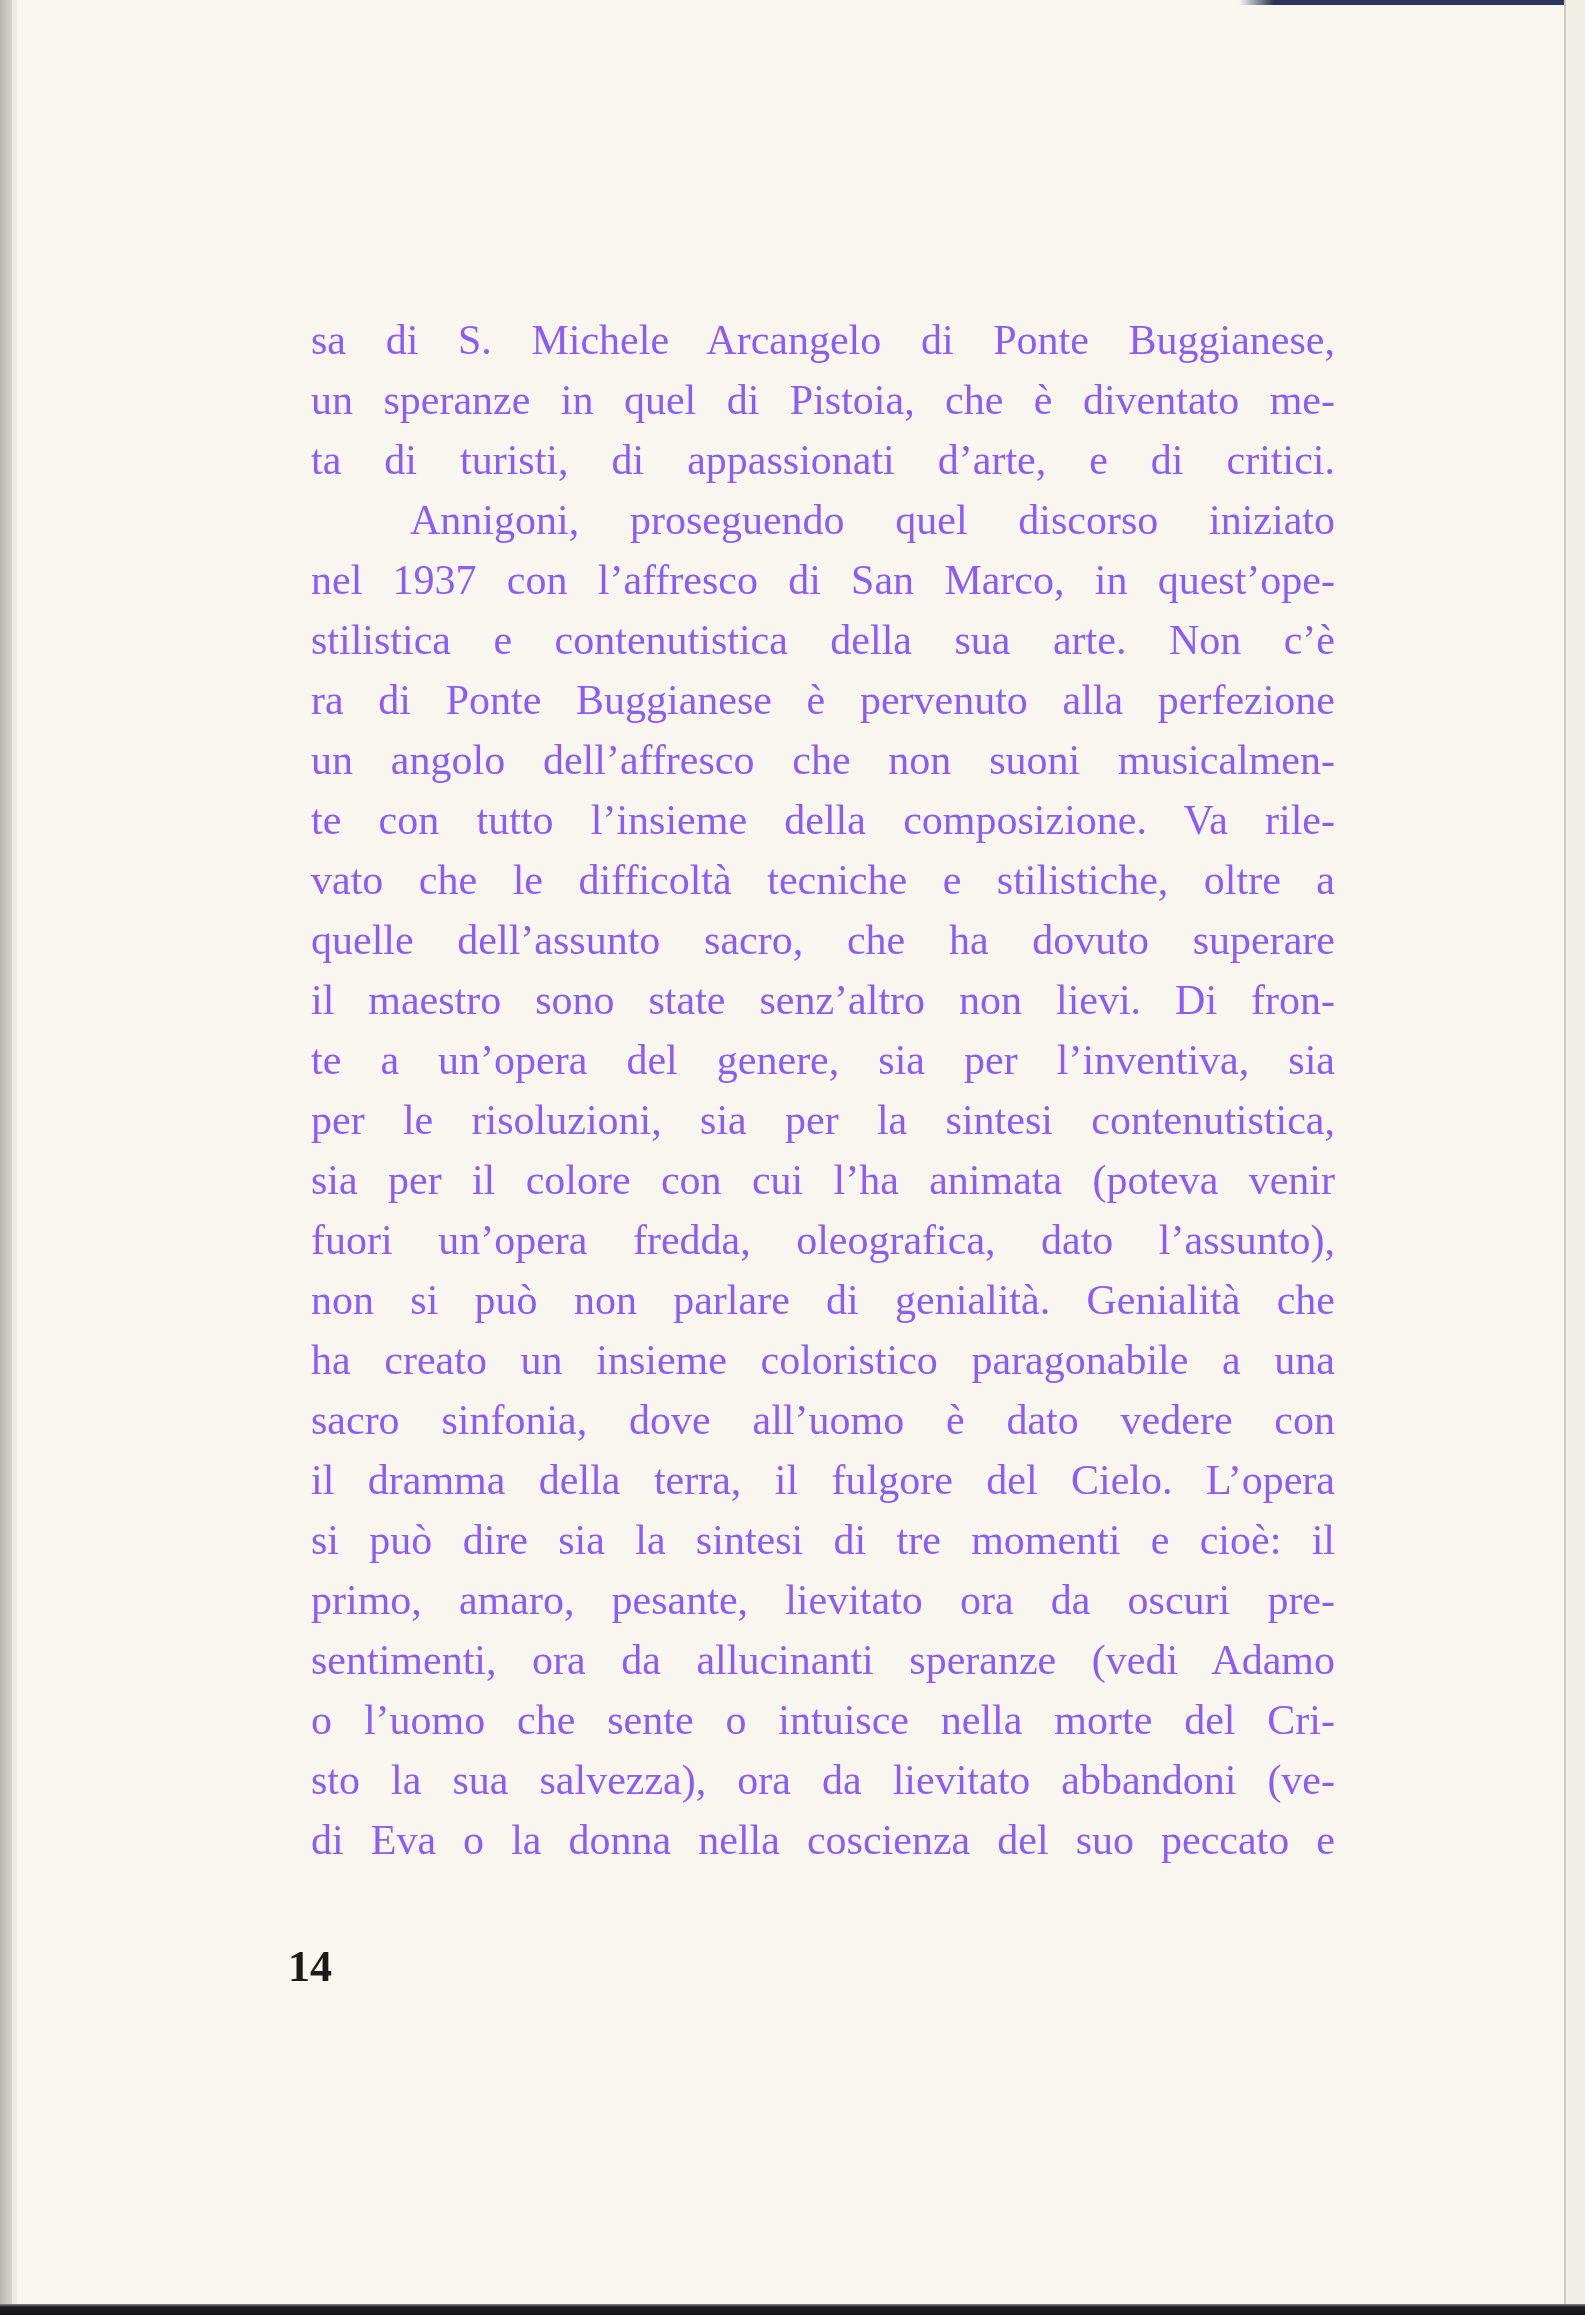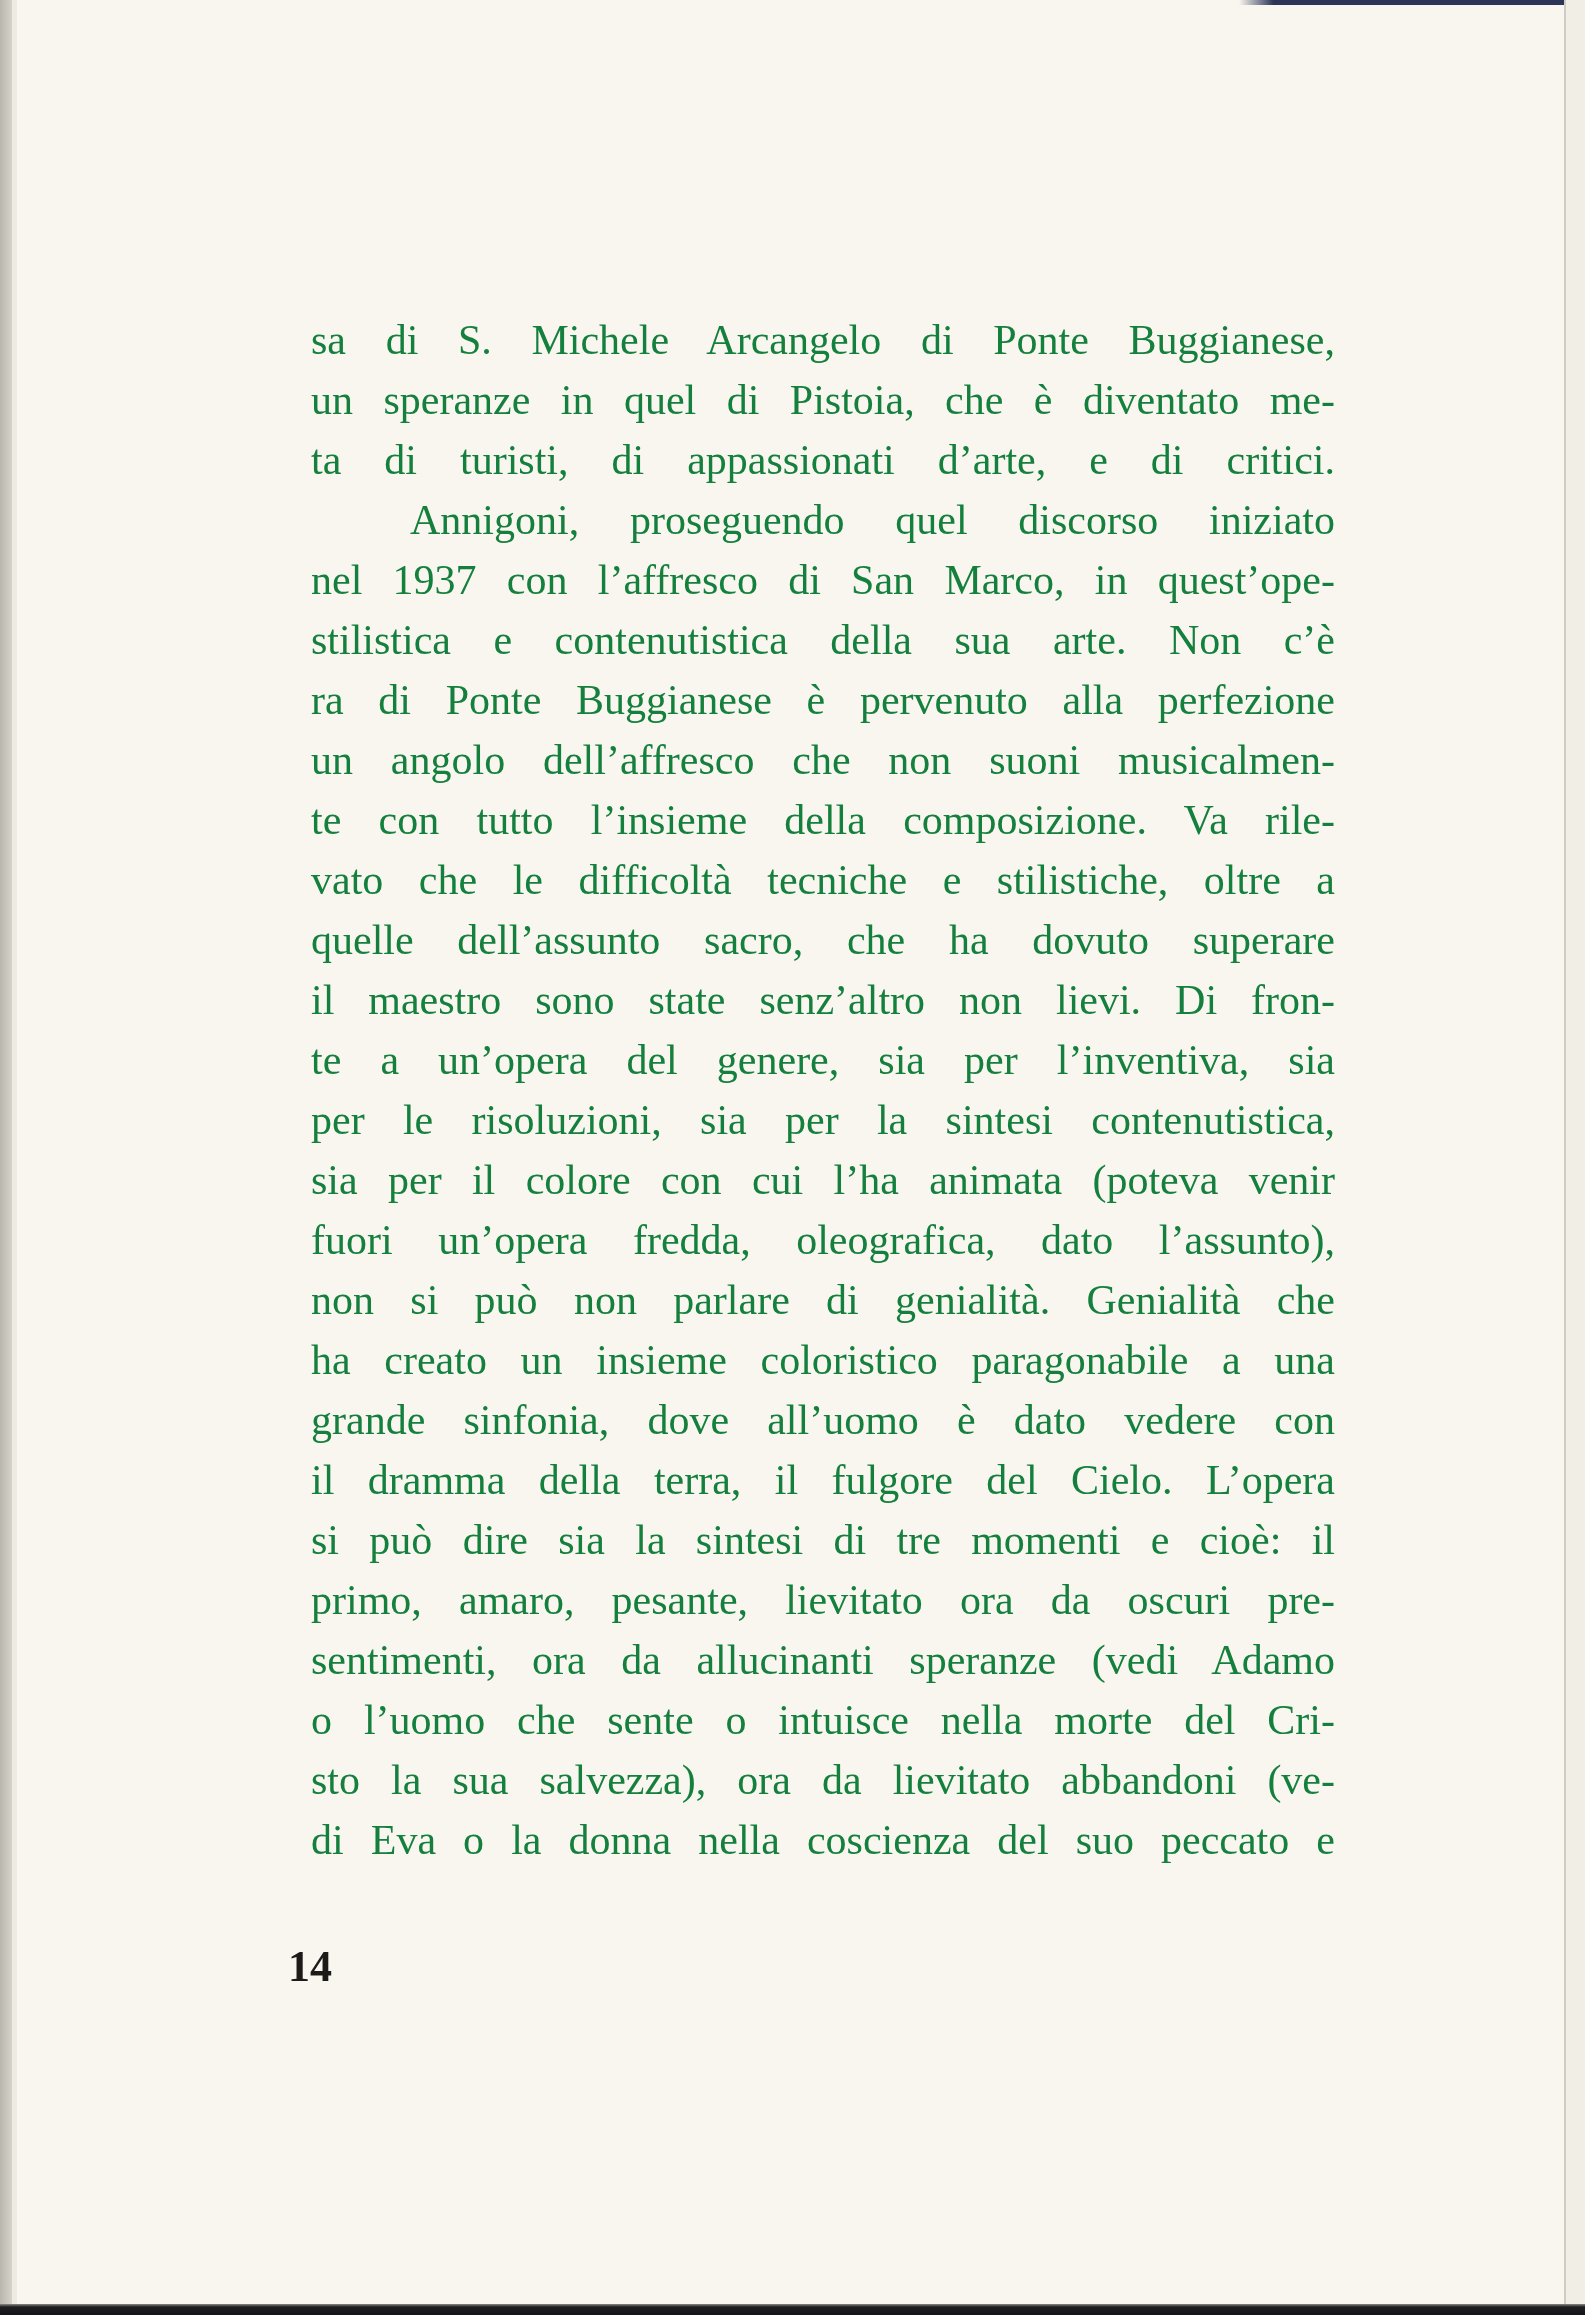--- a/index.html
+++ b/index.html
@@ -29,21 +29,21 @@
     }
     .bottom-band {
       position: absolute; left: 0; bottom: 0; width: 1585px; height: 11.5px;
       background: linear-gradient(to bottom, #8d8a84 0, #1f1f22 2.9px, #141418 100%);
     }
     .text-block {
       position: absolute; left: 311px; top: 310px; width: 1024px;
       font-family: "Liberation Serif", "DejaVu Serif", serif;
       font-size: 42px;
       line-height: 60px;
-      color: #15803d;
+      color: #8b5cf6;
     }
     .line {
       display: block; white-space: nowrap;
       text-align: justify; text-align-last: justify;
       height: 60px;
     }
     .line.indent { padding-left: 99px; }
     .line.last { text-align-last: justify; }
     .page-number {
       position: absolute; left: 288px; top: 1941px;
@@ -75,21 +75,21 @@
     <span class="line">te con tutto l’insieme della composizione. Va rile-</span>
     <span class="line">vato che le difficoltà tecniche e stilistiche, oltre a</span>
     <span class="line">quelle dell’assunto sacro, che ha dovuto superare</span>
     <span class="line">il maestro sono state senz’altro non lievi. Di fron-</span>
     <span class="line">te a un’opera del genere, sia per l’inventiva, sia</span>
     <span class="line">per le risoluzioni, sia per la sintesi contenutistica,</span>
     <span class="line">sia per il colore con cui l’ha animata (poteva venir</span>
     <span class="line">fuori un’opera fredda, oleografica, dato l’assunto),</span>
     <span class="line">non si può non parlare di genialità. Genialità che</span>
     <span class="line">ha creato un insieme coloristico paragonabile a una</span>
-    <span class="line">grande sinfonia, dove all’uomo è dato vedere con</span>
+    <span class="line">sacro sinfonia, dove all’uomo è dato vedere con</span>
     <span class="line">il dramma della terra, il fulgore del Cielo. L’opera</span>
     <span class="line">si può dire sia la sintesi di tre momenti e cioè: il</span>
     <span class="line">primo, amaro, pesante, lievitato ora da oscuri pre-</span>
     <span class="line">sentimenti, ora da allucinanti speranze (vedi Adamo</span>
     <span class="line">o l’uomo che sente o intuisce nella morte del Cri-</span>
     <span class="line">sto la sua salvezza), ora da lievitato abbandoni (ve-</span>
     <span class="line last">di Eva o la donna nella coscienza del suo peccato e</span>
   </div>
 </div>
 

